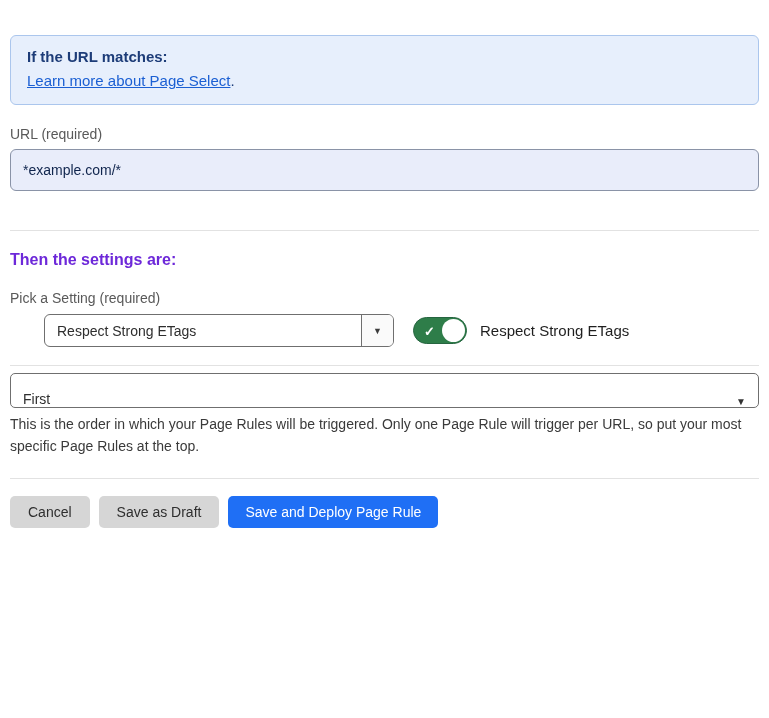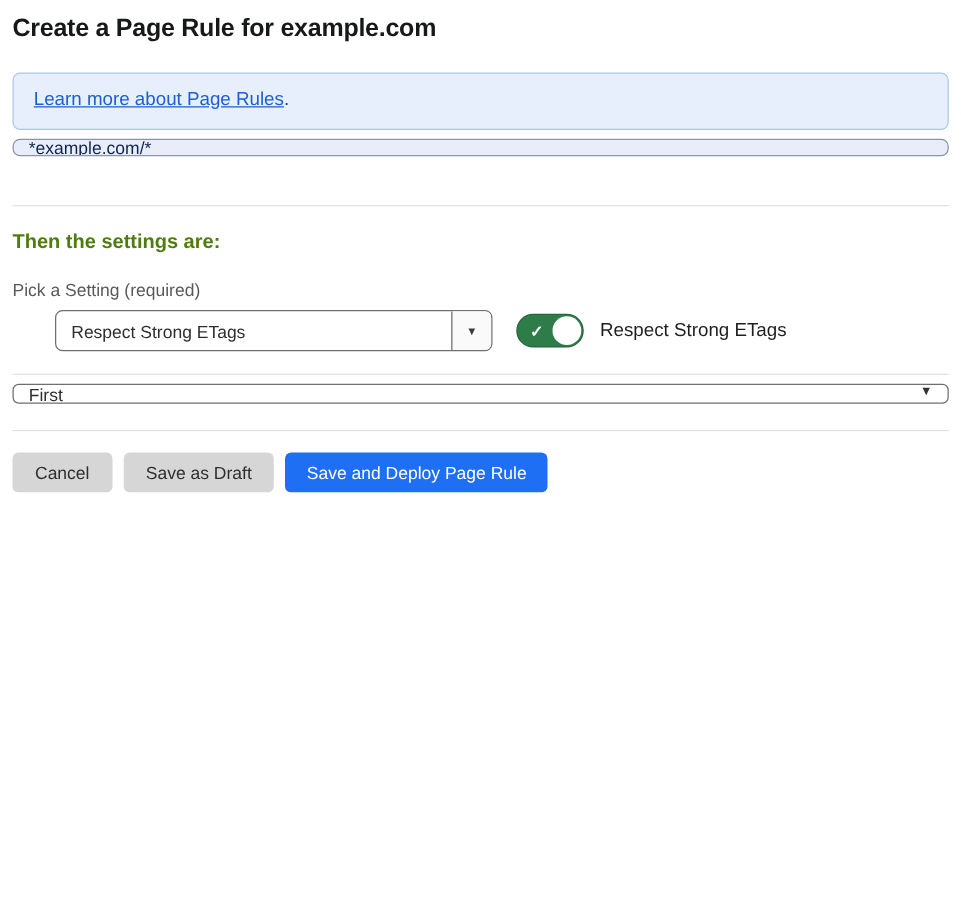--- a/index.html
+++ b/index.html
@@ -40,21 +40,21 @@
   .field-label {
     margin-top: 21px;
     font-size: 14px;
     color: #595959;
   }
 
   
   .url-input {
     margin-top: 7px;
     width: 749px;
-    height: 14px;
+    height: 42px;
     background: #e9edfa;
     border: 1px solid #8a93a7;
     border-radius: 6px;
     padding: 0 12px;
     font-size: 14px;
     color: #10254d;
     font-family: inherit;
     display: block;
   }
 
@@ -64,21 +64,21 @@
     height: 0;
   }
   .divider-1 { margin-top: 39px; }
   .divider-2 { margin-top: 18px; }
   .divider-3 { margin-top: 21px; }
 
   .section-heading {
     margin-top: 20px;
     font-size: 16px;
     font-weight: 700;
-    color: #4d7c0f;
+    color: #6d28d9;
   }
   .section-heading-order { margin-top: 21px; }
 
   
   .setting-row { margin-top: 8px; display: flex; align-items: center; padding-left: 34px; }
   .setting-select {
     width: 350px;
     height: 33px;
     border: 1px solid #6f6f6f;
     border-radius: 6px;
@@ -150,26 +150,26 @@
     color: #2a2a2a;
     font-family: inherit;
     cursor: pointer;
     display: inline-block;
   }
 
   
   .order-select {
     margin-top: 7px;
     width: 749px;
-    height: 16px;
+    height: 35px;
     border: 1px solid #6f6f6f;
     border-radius: 5px;
     background: #ffffff;
     display: flex;
-    align-items: flex-start;
+    align-items: flex-end;
     padding: 0 12px;
     font-size: 14px;
     color: #2e2e2e;
     cursor: pointer;
   }
   .order-select-value { flex: 1; }
   .order-select-arrow { font-size: 10px; color: #333333; }
 
   .help-text {
     margin-top: 5px;
@@ -190,26 +190,27 @@
     cursor: pointer;
   }
   .btn-gray { background: #d6d6d6; color: #2e2e2e; }
   .btn-primary { background: #1f6ff5; color: #ffffff; padding: 8px 17px; }
 </style>
 </head>
 <body>
 
 <div class="page">
 
-  <h1 class="page-title">Create a Page Rule for example.com</h1>
 
   <div class="info-box">
-    <div><a class="info-link">Learn more about Page Rules</a><span>.</span></div>
-  </div>
-
+    <div class="info-heading">If the URL matches:</div>
+    <div><a class="info-link">Learn more about Page Select</a><span>.</span></div>
+  </div>
+
+  <div class="field-label">URL (required)</div>
   <input class="url-input" type="text" value="*example.com/*" style="">
 
   <hr class="divider divider-1">
 
   <h2 class="section-heading">Then the settings are:</h2>
 
   <div class="field-label">Pick a Setting (required)</div>
 
   <div class="setting-row">
     <div class="setting-select">
@@ -228,20 +229,21 @@
 
   <hr class="divider divider-2">
 
 
 
   <div class="order-select">
     <span class="order-select-value">First</span>
     <span class="order-select-arrow">▼</span>
   </div>
 
+  <p class="help-text">This is the order in which your Page Rules will be triggered. Only one Page Rule will trigger per URL, so put your most specific Page Rules at the top.</p>
 
   <hr class="divider divider-3">
 
   <div class="button-row">
     <button class="btn btn-gray">Cancel</button>
     <button class="btn btn-gray">Save as Draft</button>
     <button class="btn btn-primary">Save and Deploy Page Rule</button>
   </div>
 
 </div>

